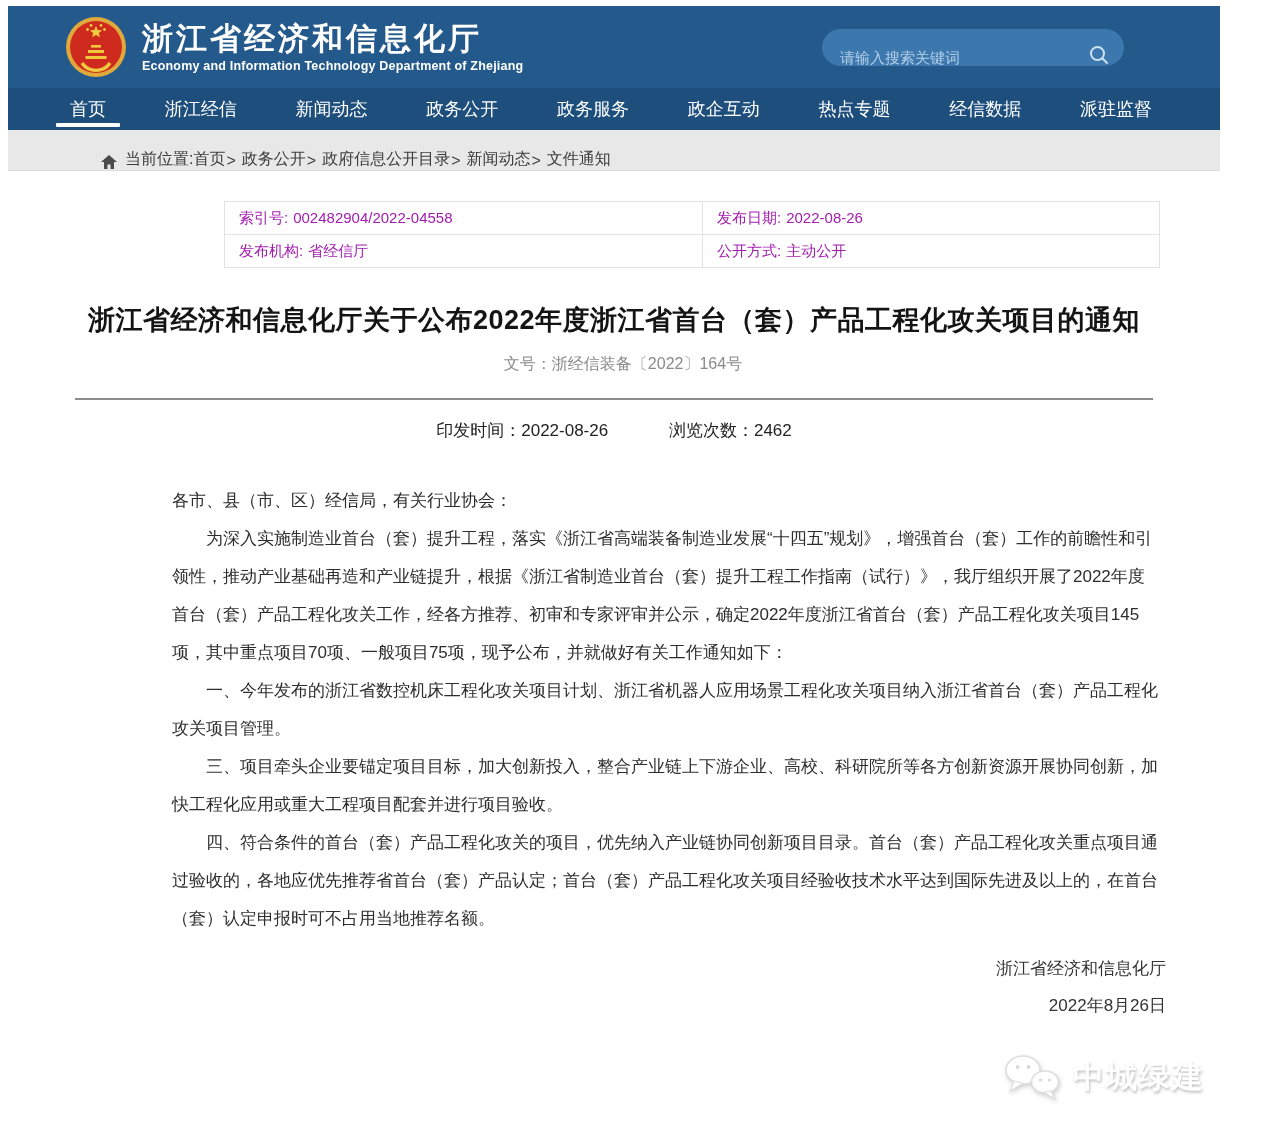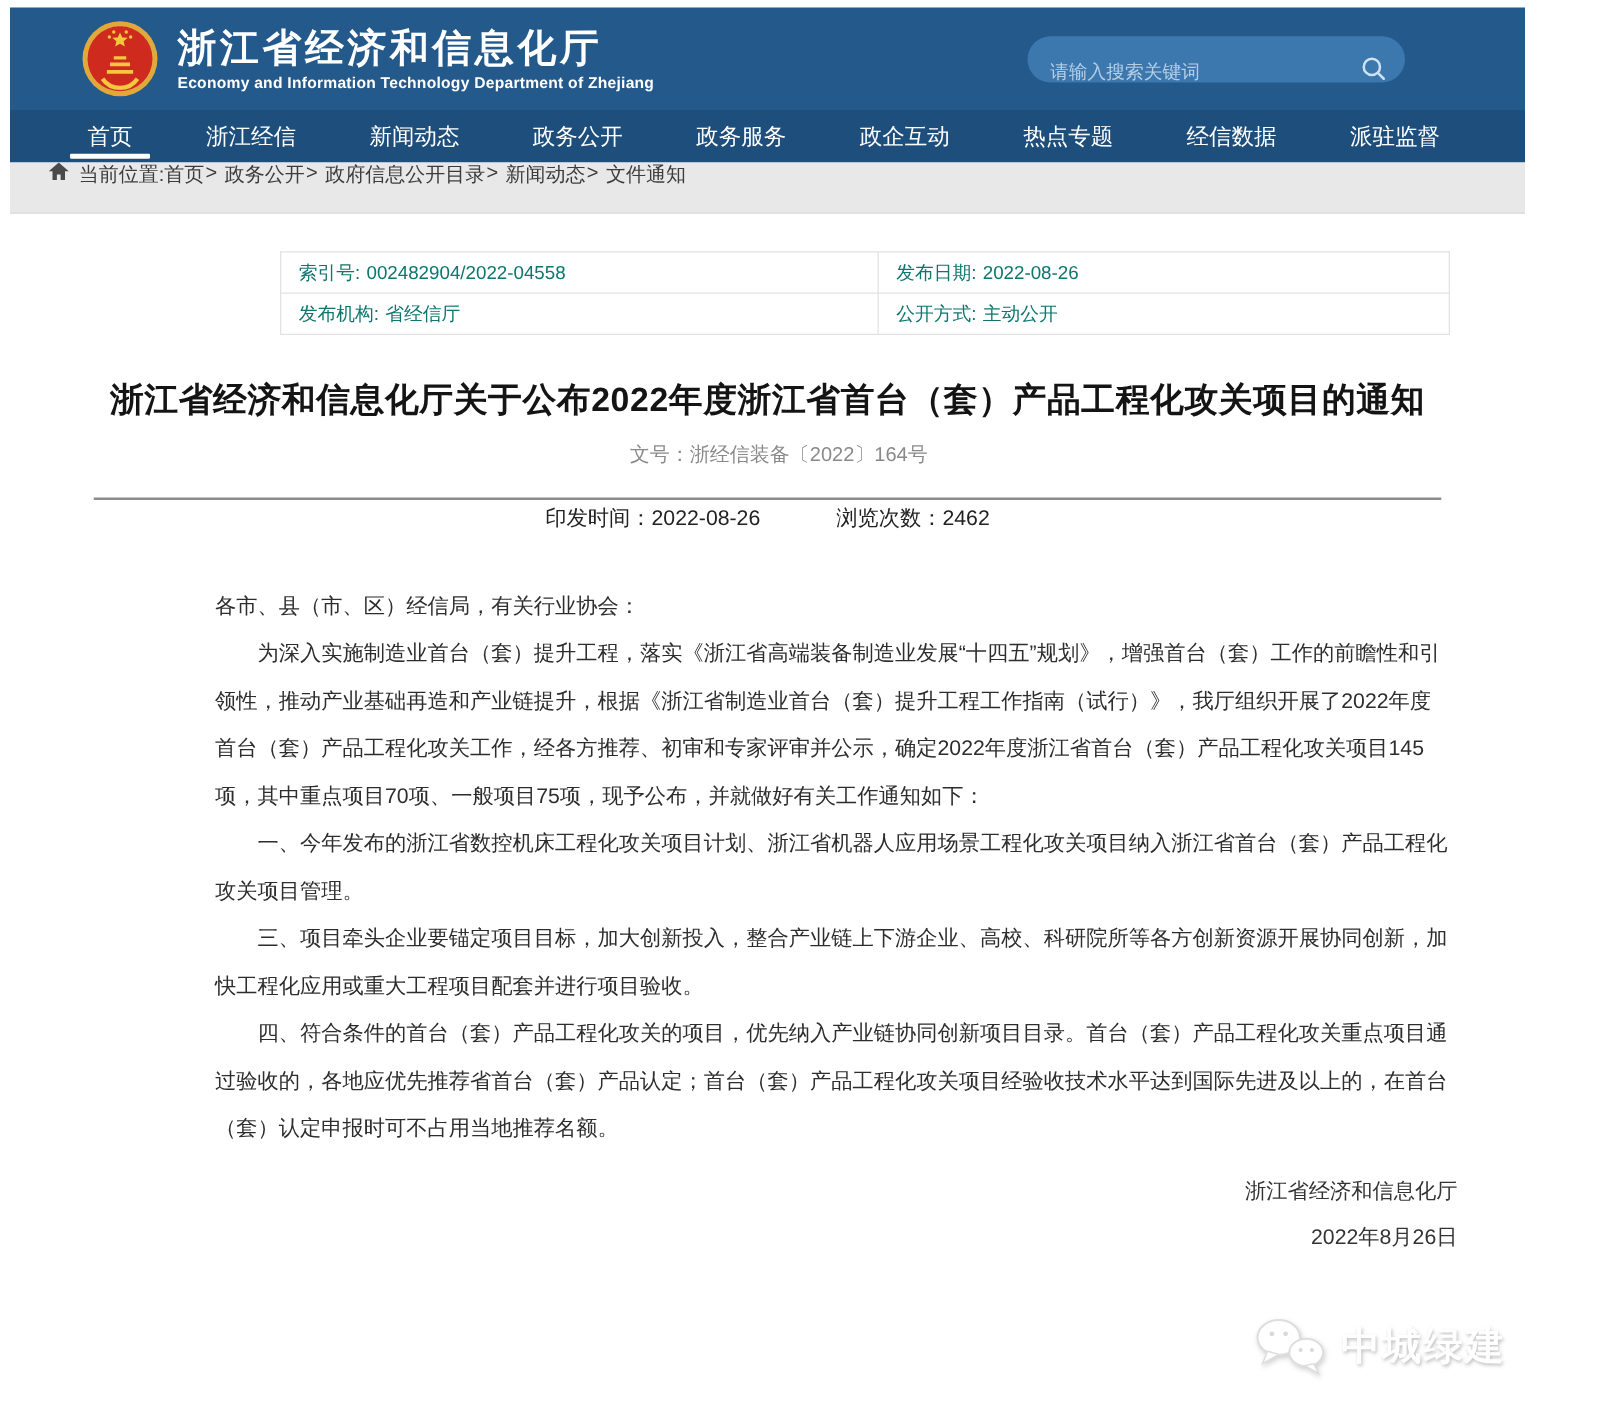--- a/index.html
+++ b/index.html
@@ -38,43 +38,43 @@
     color:#fff; font-size:18px; display:flex; align-items:center;
     position:relative; text-decoration:none; cursor:pointer; padding:0 4px;
   }
   .nav-item.active::after {
     content:""; position:absolute; left:-10px; right:-10px; bottom:3px;
     height:4px; background:#fff; border-radius:1px;
   }
   
   .breadcrumb {
     margin:0 8px; height:41px; background:#e8e8e9; border-bottom:1px solid #dcdcdc;
-    display:flex; align-items:flex-start; padding-left:31px;
+    display:flex; align-items:flex-end; padding-left:93px;
     font-size:16px; color:#3c3c3c;
   }
   .home-icon { width:16px; height:15px; margin-right:8px; display:inline-flex; }
   .crumb { color:#3c3c3c; text-decoration:none; cursor:pointer; }
   .crumb-sep { margin:0 6px 0 1px; color:#3c3c3c; }
   
   .meta-table {
     width:936px; margin:30px 0 0 224px; border-collapse:collapse;
   }
   .meta-table td {
-    border:1px solid #e2e2e2; height:33px; font-size:15px; color:#0f766e;
+    border:1px solid #e2e2e2; height:33px; font-size:15px; color:#a21caf;
     padding-left:14px; background:#fff;
   }
   .meta-table td.c1 { width:478px; }
   .meta-label { margin-right:5px; }
   .doc-title {
     margin:34px 30px 0; text-align:center; font-size:27px; font-weight:bold;
     color:#141414; letter-spacing:0.5px;
   }
   .doc-number { text-align:center; margin-top:16px; font-size:16px; color:#8a8a8a;margin-left:18px; }
   .divider { margin:23px auto 0; width:1078px; border:none; border-top:2px solid #8c8c8c; }
-  .print-row { text-align:center; margin-top:3px; font-size:17px; color:#222; }
+  .print-row { text-align:center; margin-top:19px; font-size:17px; color:#222; }
   .print-row .pr-item { margin:0 28px; }
   .doc-body { margin:40px 70px 0 172px; font-size:17px; color:#2d2d2d; line-height:38px; }
   .doc-body p.para { text-indent:2em; }
   .signature { text-align:right; padding-right:62px; margin-top:12px; font-size:17px; color:#333; line-height:37px; }
   
   .watermark {
     position:absolute; right:23px; top:1052px; display:flex; align-items:center;
   }
   .wm-logo { width:62px; height:50px; display:inline-flex; filter:drop-shadow(1px 2px 2px rgba(0,0,0,0.18)); }
   .wm-text {

